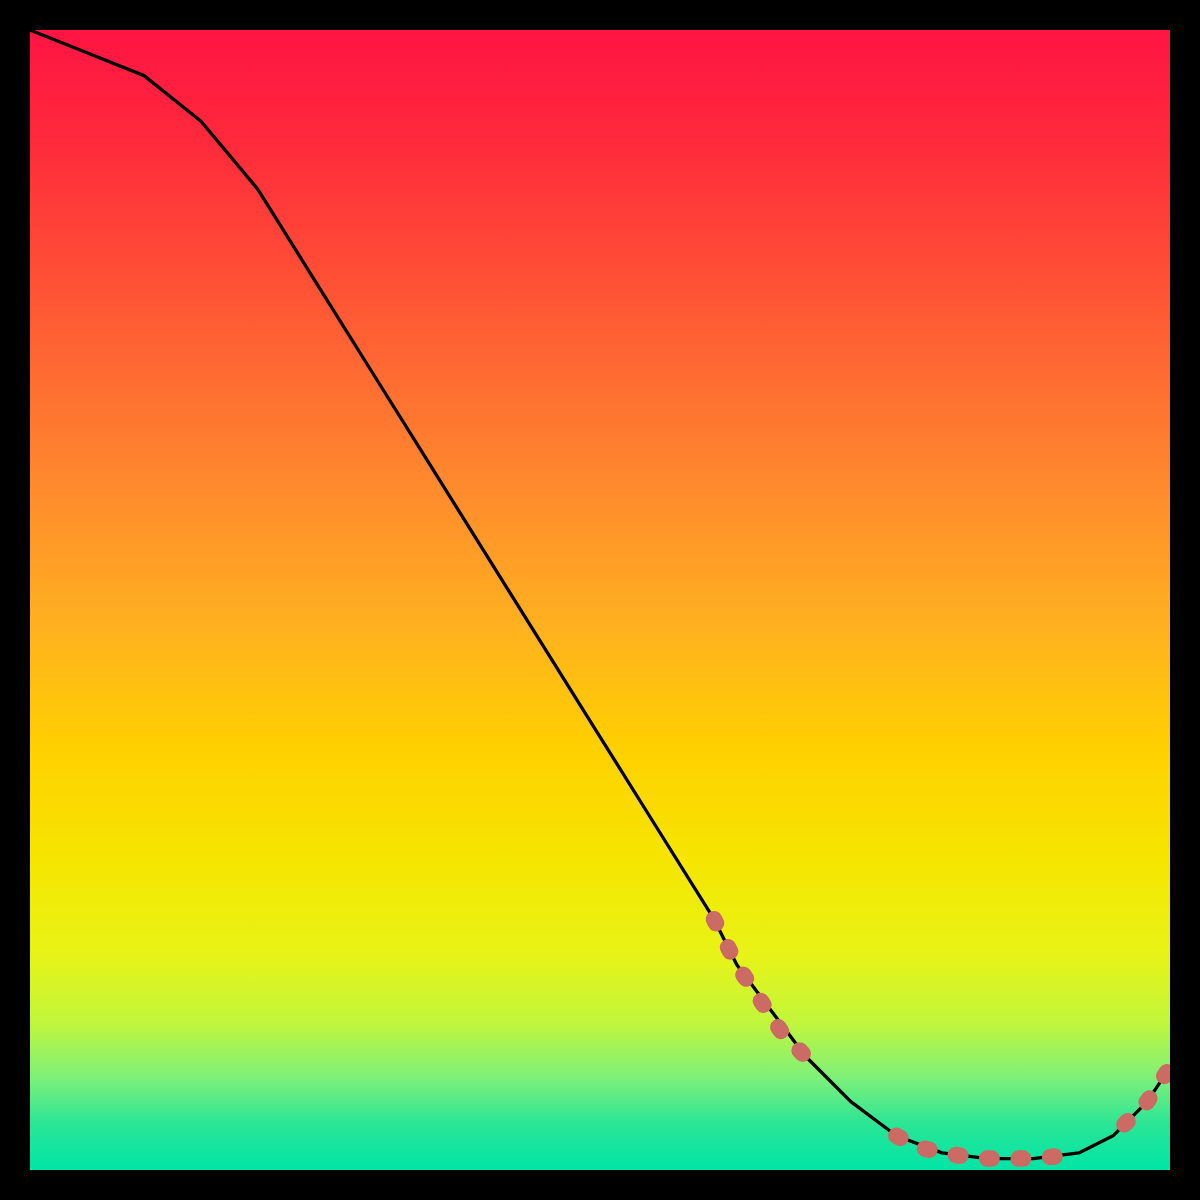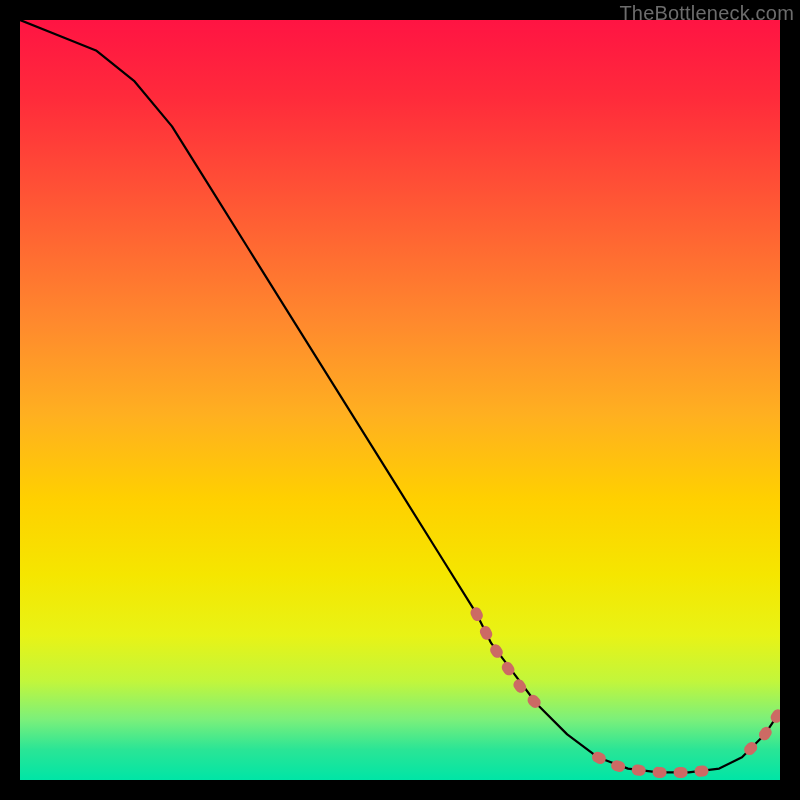--- a/index.html
+++ b/index.html
@@ -72,21 +72,20 @@
     stroke-width: 11;
     stroke-linecap: round;
     stroke-dasharray: 3 18;
   }
 </style>
 </head>
 <body>
 
 <div class="stage">
 
-  <div class="watermark">TheBottleneck.com</div>
 
   <div class="plot-box">
     <div class="gradient-bg"></div>
     <svg class="overlay" viewBox="0 0 760 760" preserveAspectRatio="none">
       <path id="curve" class="curve-path" d="M0.00 0.00 L38.00 15.20 L76.00 30.40 L114.00 60.80 L152.00 106.40 L190.00 167.20 L228.00 228.00 L266.00 288.80 L304.00 349.60 L342.00 410.40 L380.00 471.20 L418.00 532.00 L456.00 592.80 L471.20 623.20 L494.00 653.60 L516.80 684.00 L547.20 714.40 L577.60 737.20 L608.00 748.60 L638.40 752.40 L668.80 752.40 L699.20 748.60 L722.00 737.20 L744.80 714.40 L760.00 691.60"></path>
       <path id="dots1" class="dotted-path" d="M456.00 592.80 L471.20 623.20 L486.40 646.00 L501.60 668.80 L516.80 684.00"></path>
       <path id="dots2" class="dotted-path" d="M577.60 737.20 L592.80 744.80 L608.00 748.60 L623.20 750.88 L638.40 752.40 L653.60 752.40 L668.80 752.40 L684.00 750.88 L699.20 748.60"></path>
       <path id="dots3" class="dotted-path" d="M729.60 729.60 L744.80 714.40 L752.40 703.00 L760.00 691.60"></path>
     </svg>
   </div>

